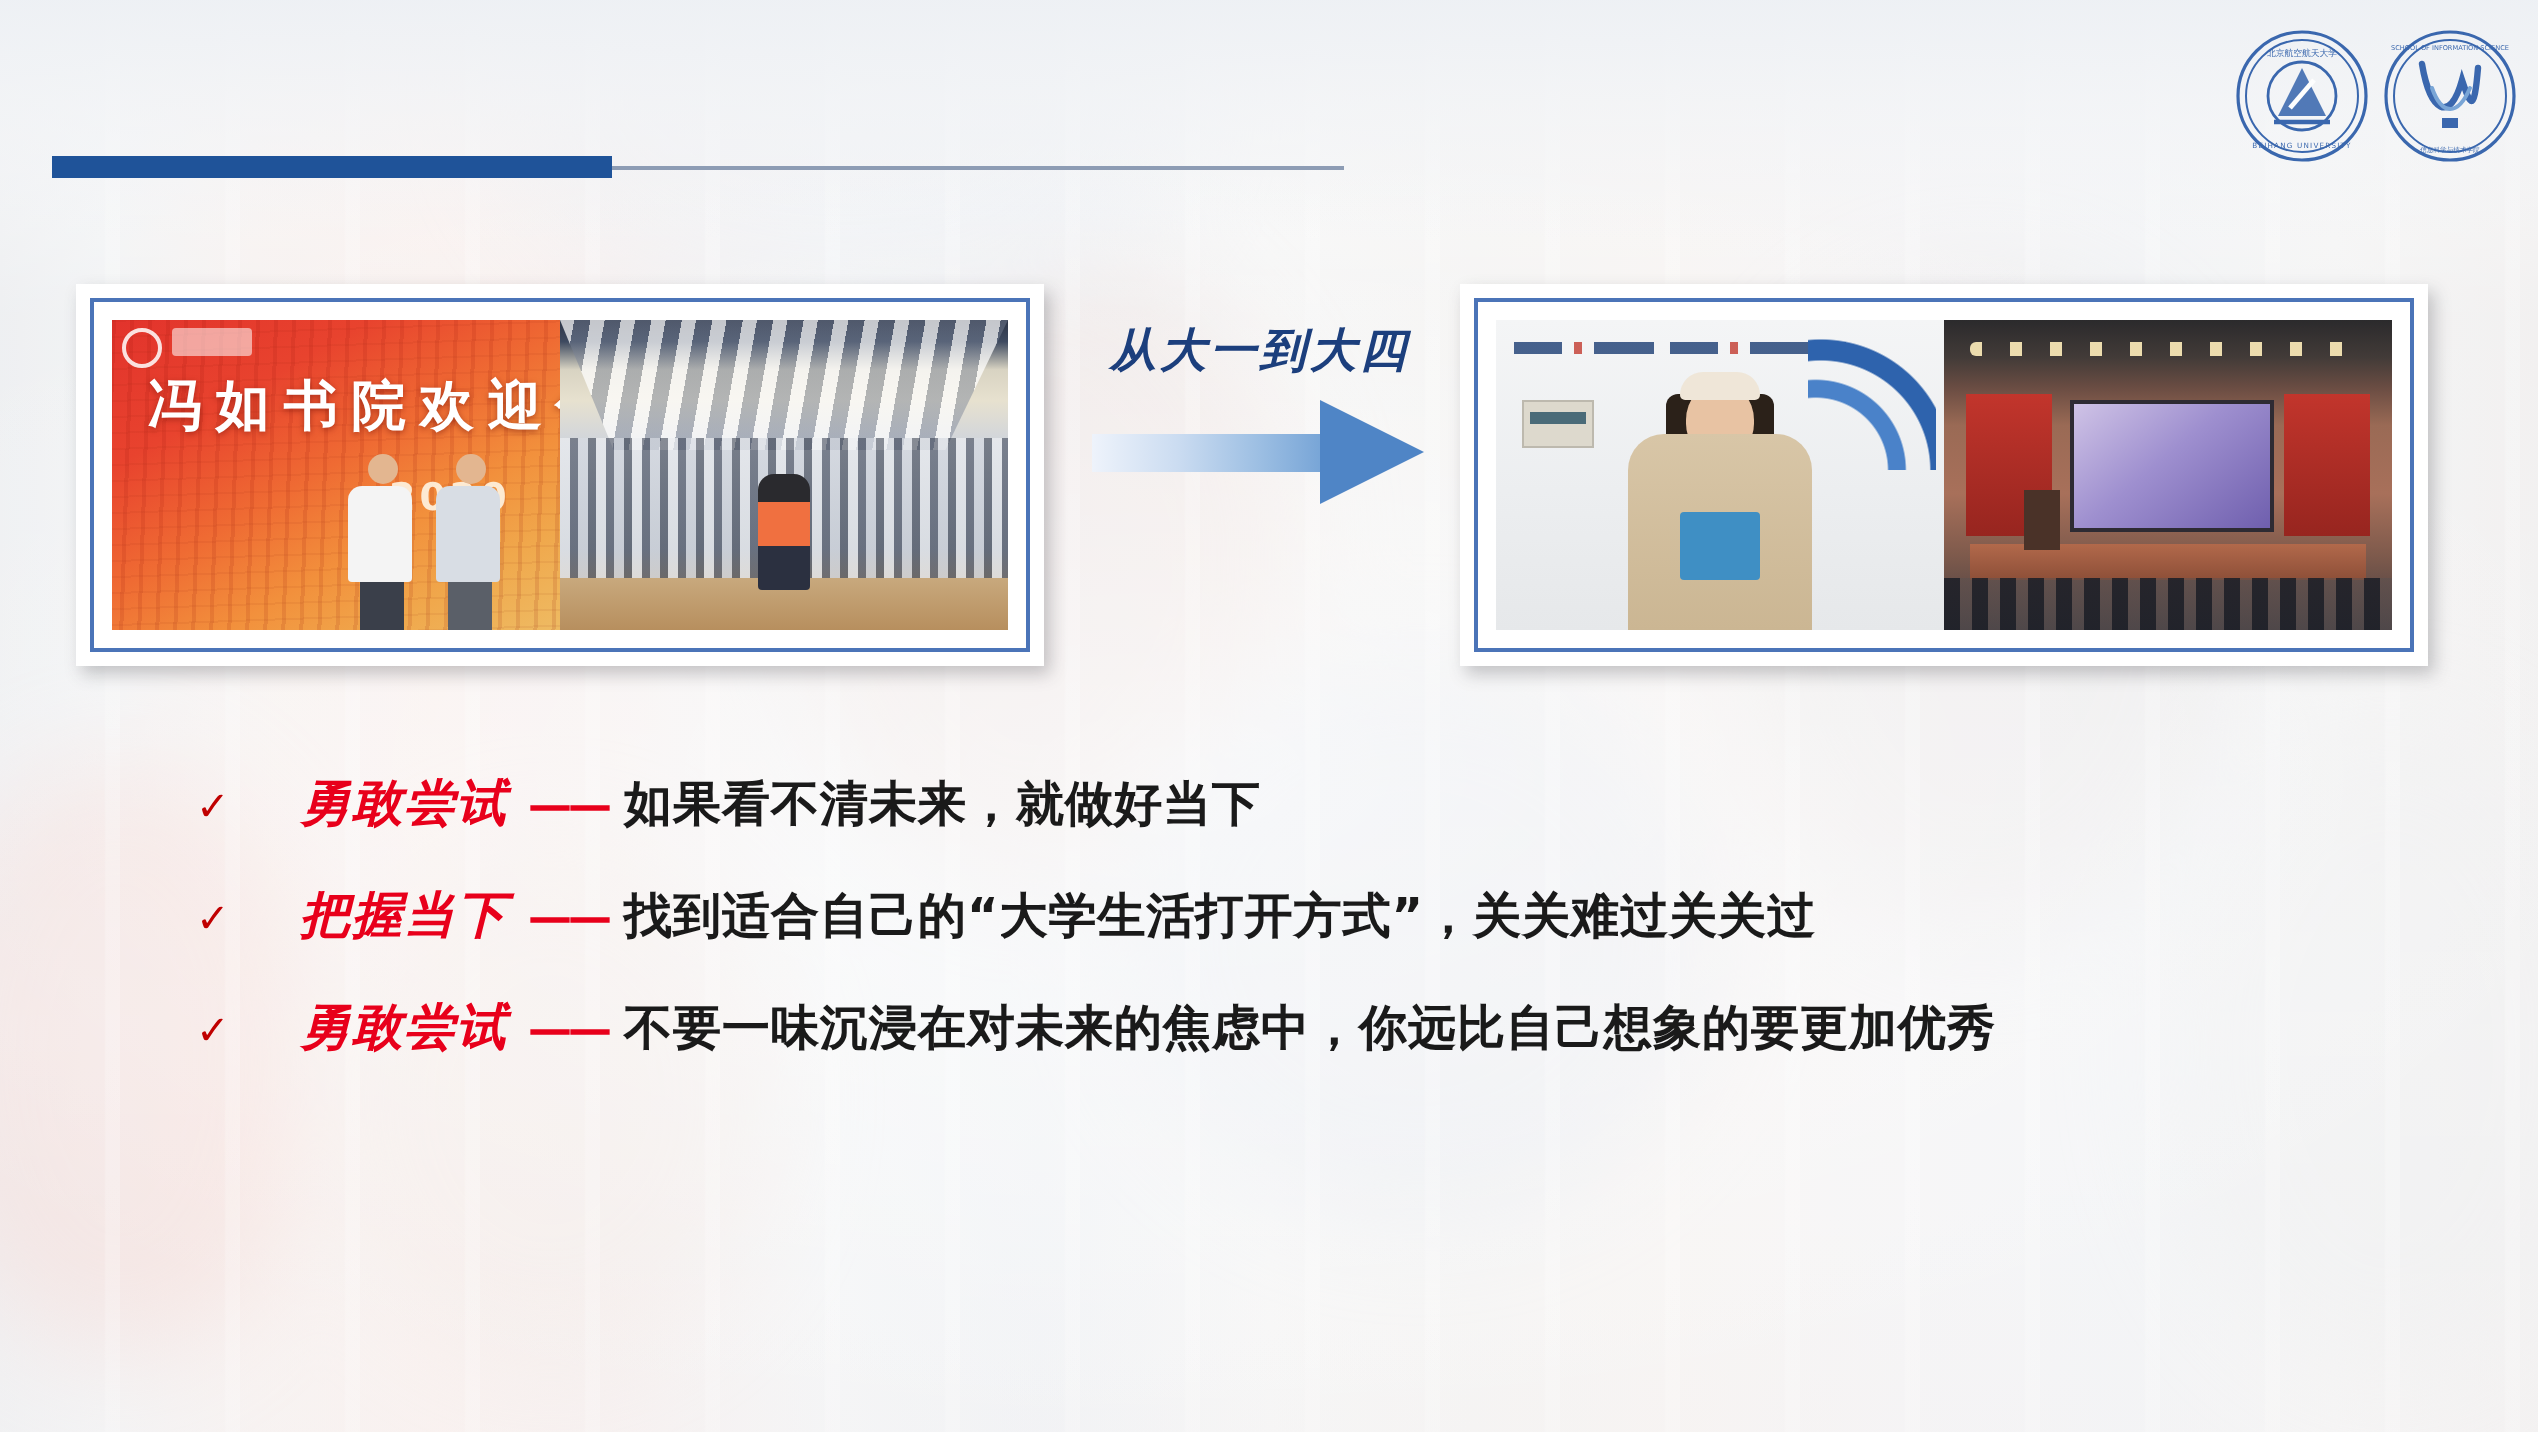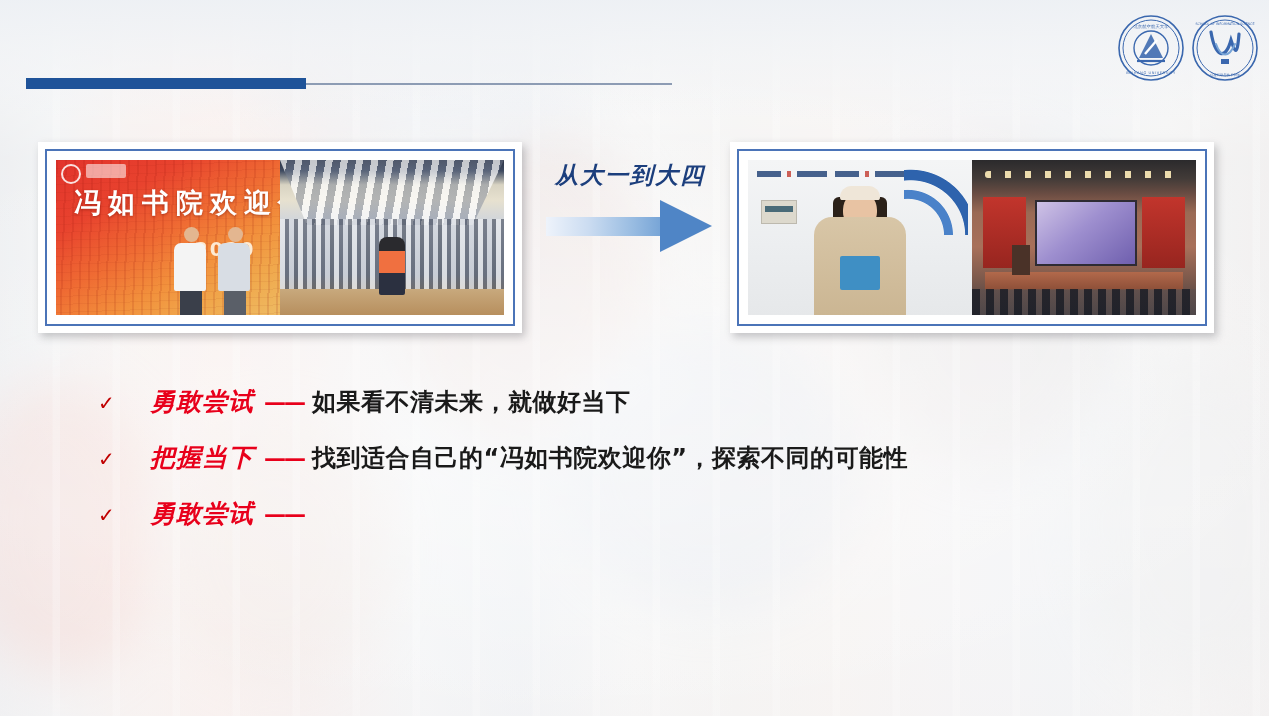--- a/index.html
+++ b/index.html
@@ -546,25 +546,26 @@
       <span class="check">✓</span>
       <span class="b-key">勇敢尝试</span>
       <span class="b-dash">——</span>
       <span class="b-text">如果看不清未来，就做好当下</span>
     </div>
 
     <div class="bullet-row">
       <span class="check">✓</span>
       <span class="b-key">把握当下</span>
       <span class="b-dash">——</span>
-      <span class="b-text">找到适合自己的“冯如书院欢迎你”，探索不同的可能性</span>
+      <span class="b-text">找到适合自己的“大学生活打开方式”，关关难过关关过</span>
     </div>
 
     <div class="bullet-row">
       <span class="check">✓</span>
       <span class="b-key">勇敢尝试</span>
       <span class="b-dash">——</span>
+      <span class="b-text">不要一味沉浸在对未来的焦虑中，你远比自己想象的要更加优秀</span>
     </div>
 
   </div>
 
 
 </div>
 
 </body></html>

